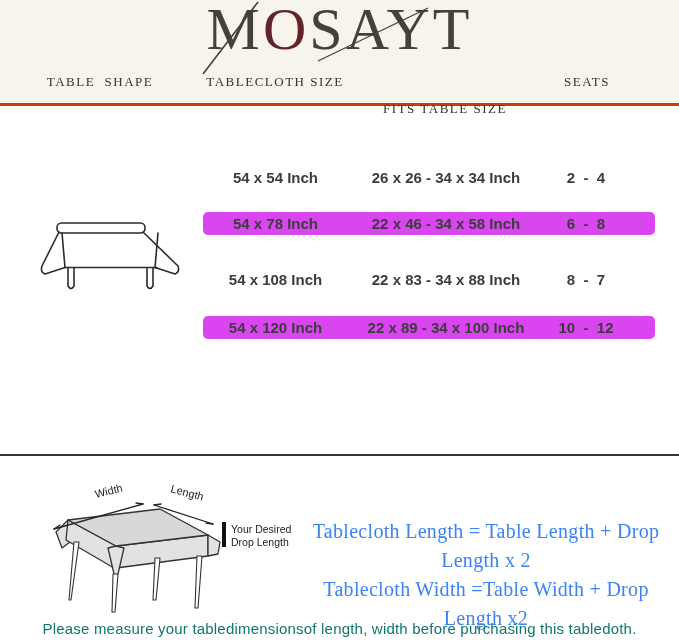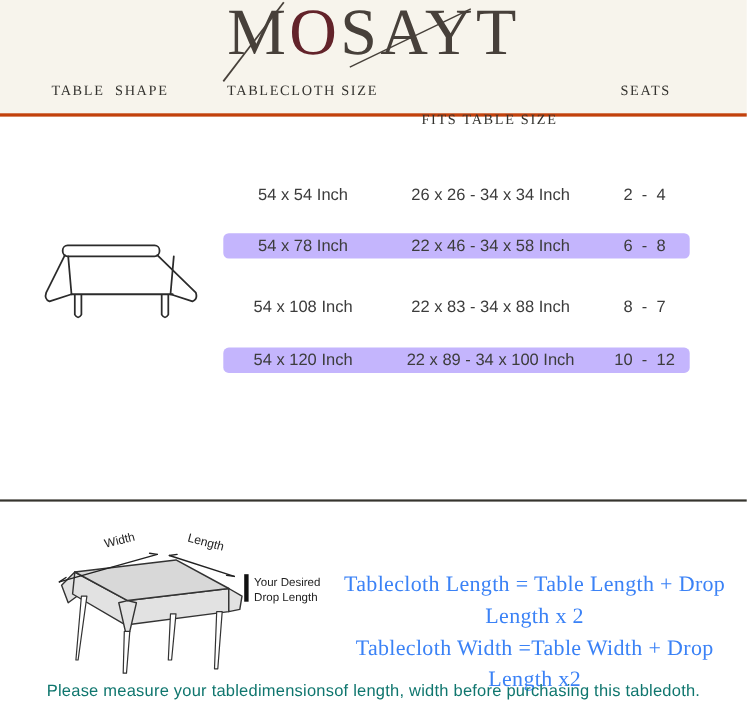--- a/index.html
+++ b/index.html
@@ -17,22 +17,22 @@
 
   .col-head{position:absolute;top:74px;font-family:"Liberation Serif",serif;
             font-size:13px;letter-spacing:1.5px;color:#33322e;text-align:center;
             white-space:pre;font-weight:400;}
   .ch-shape{left:28px;width:144px;}
   .ch-cloth{left:193px;width:164px;}
   .ch-fits{left:363px;width:164px;margin-top:27px;}
   .ch-seats{left:545px;width:84px;}
 
   
-  .size-row{position:absolute;left:203px;width:424px;height:23px;border-radius:5px;}
-  .size-row.highlight{background:#c4b5fd;}
+  .size-row{position:absolute;left:203px;width:424px;height:23px;border-radius:5px;font-weight:bold;}
+  .size-row.highlight{background:#d946ef;padding-left:28px;}
   .size-row .cell{position:absolute;top:0;height:23px;line-height:23px;
                   text-align:center;font-size:15px;color:#3c3c3c;white-space:pre;}
   .cell-cloth{left:0;width:145px;}
   .cell-fits{left:145px;width:196px;}
   .cell-seats{left:341px;width:84px;}
   .row-1{top:166px;}
   .row-2{top:212px;}
   .row-3{top:268px;}
   .row-4{top:316px;}
 

